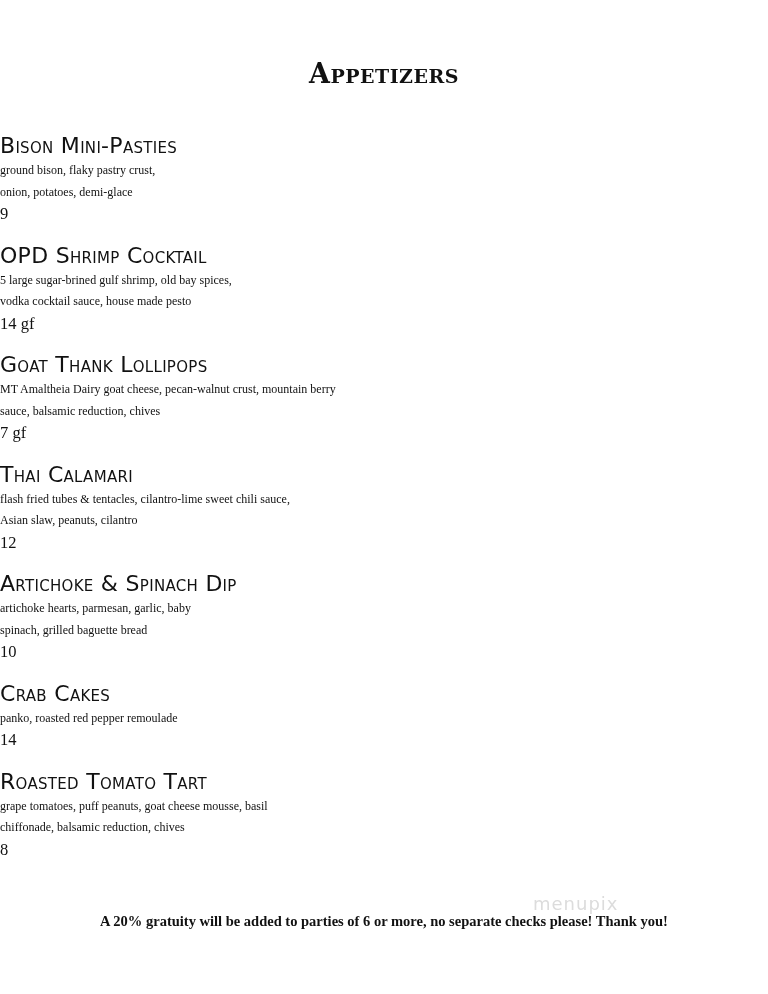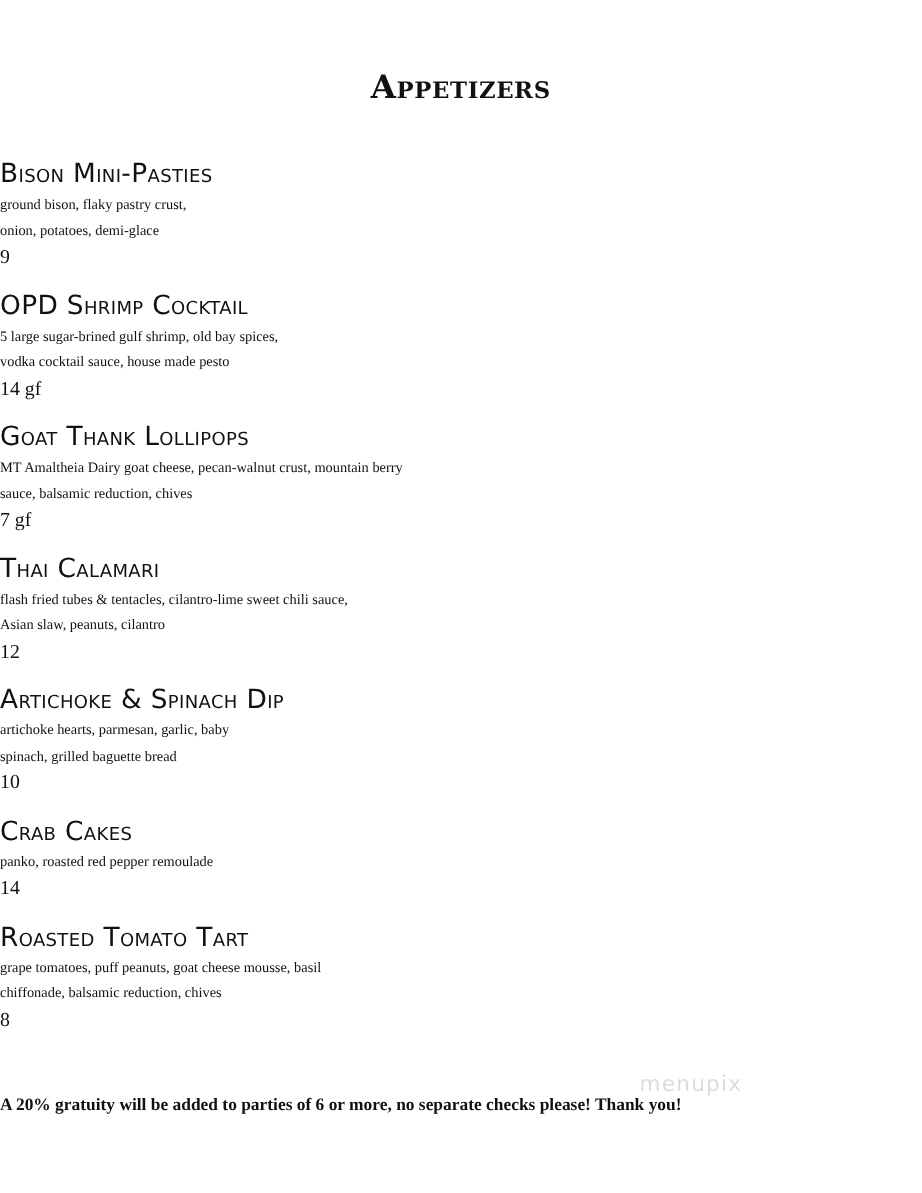--- a/index.html
+++ b/index.html
@@ -55,21 +55,21 @@
       font-family: "Liberation Serif", serif;
       font-size: 16.5px;
       line-height: 21.5px;
       color: #111;
     }
     .footer-note {
       position: absolute;
       top: 913px;
       left: 0;
       width: 768px;
-      text-align: left;
+      text-align: center;
       font-family: "Liberation Serif", serif;
       font-weight: bold;
       font-size: 14.5px;
       color: #111;
     }
     .watermark {
       position: absolute;
       top: 893px;
       left: 533px;
       font-family: "DejaVu Sans", sans-serif;

